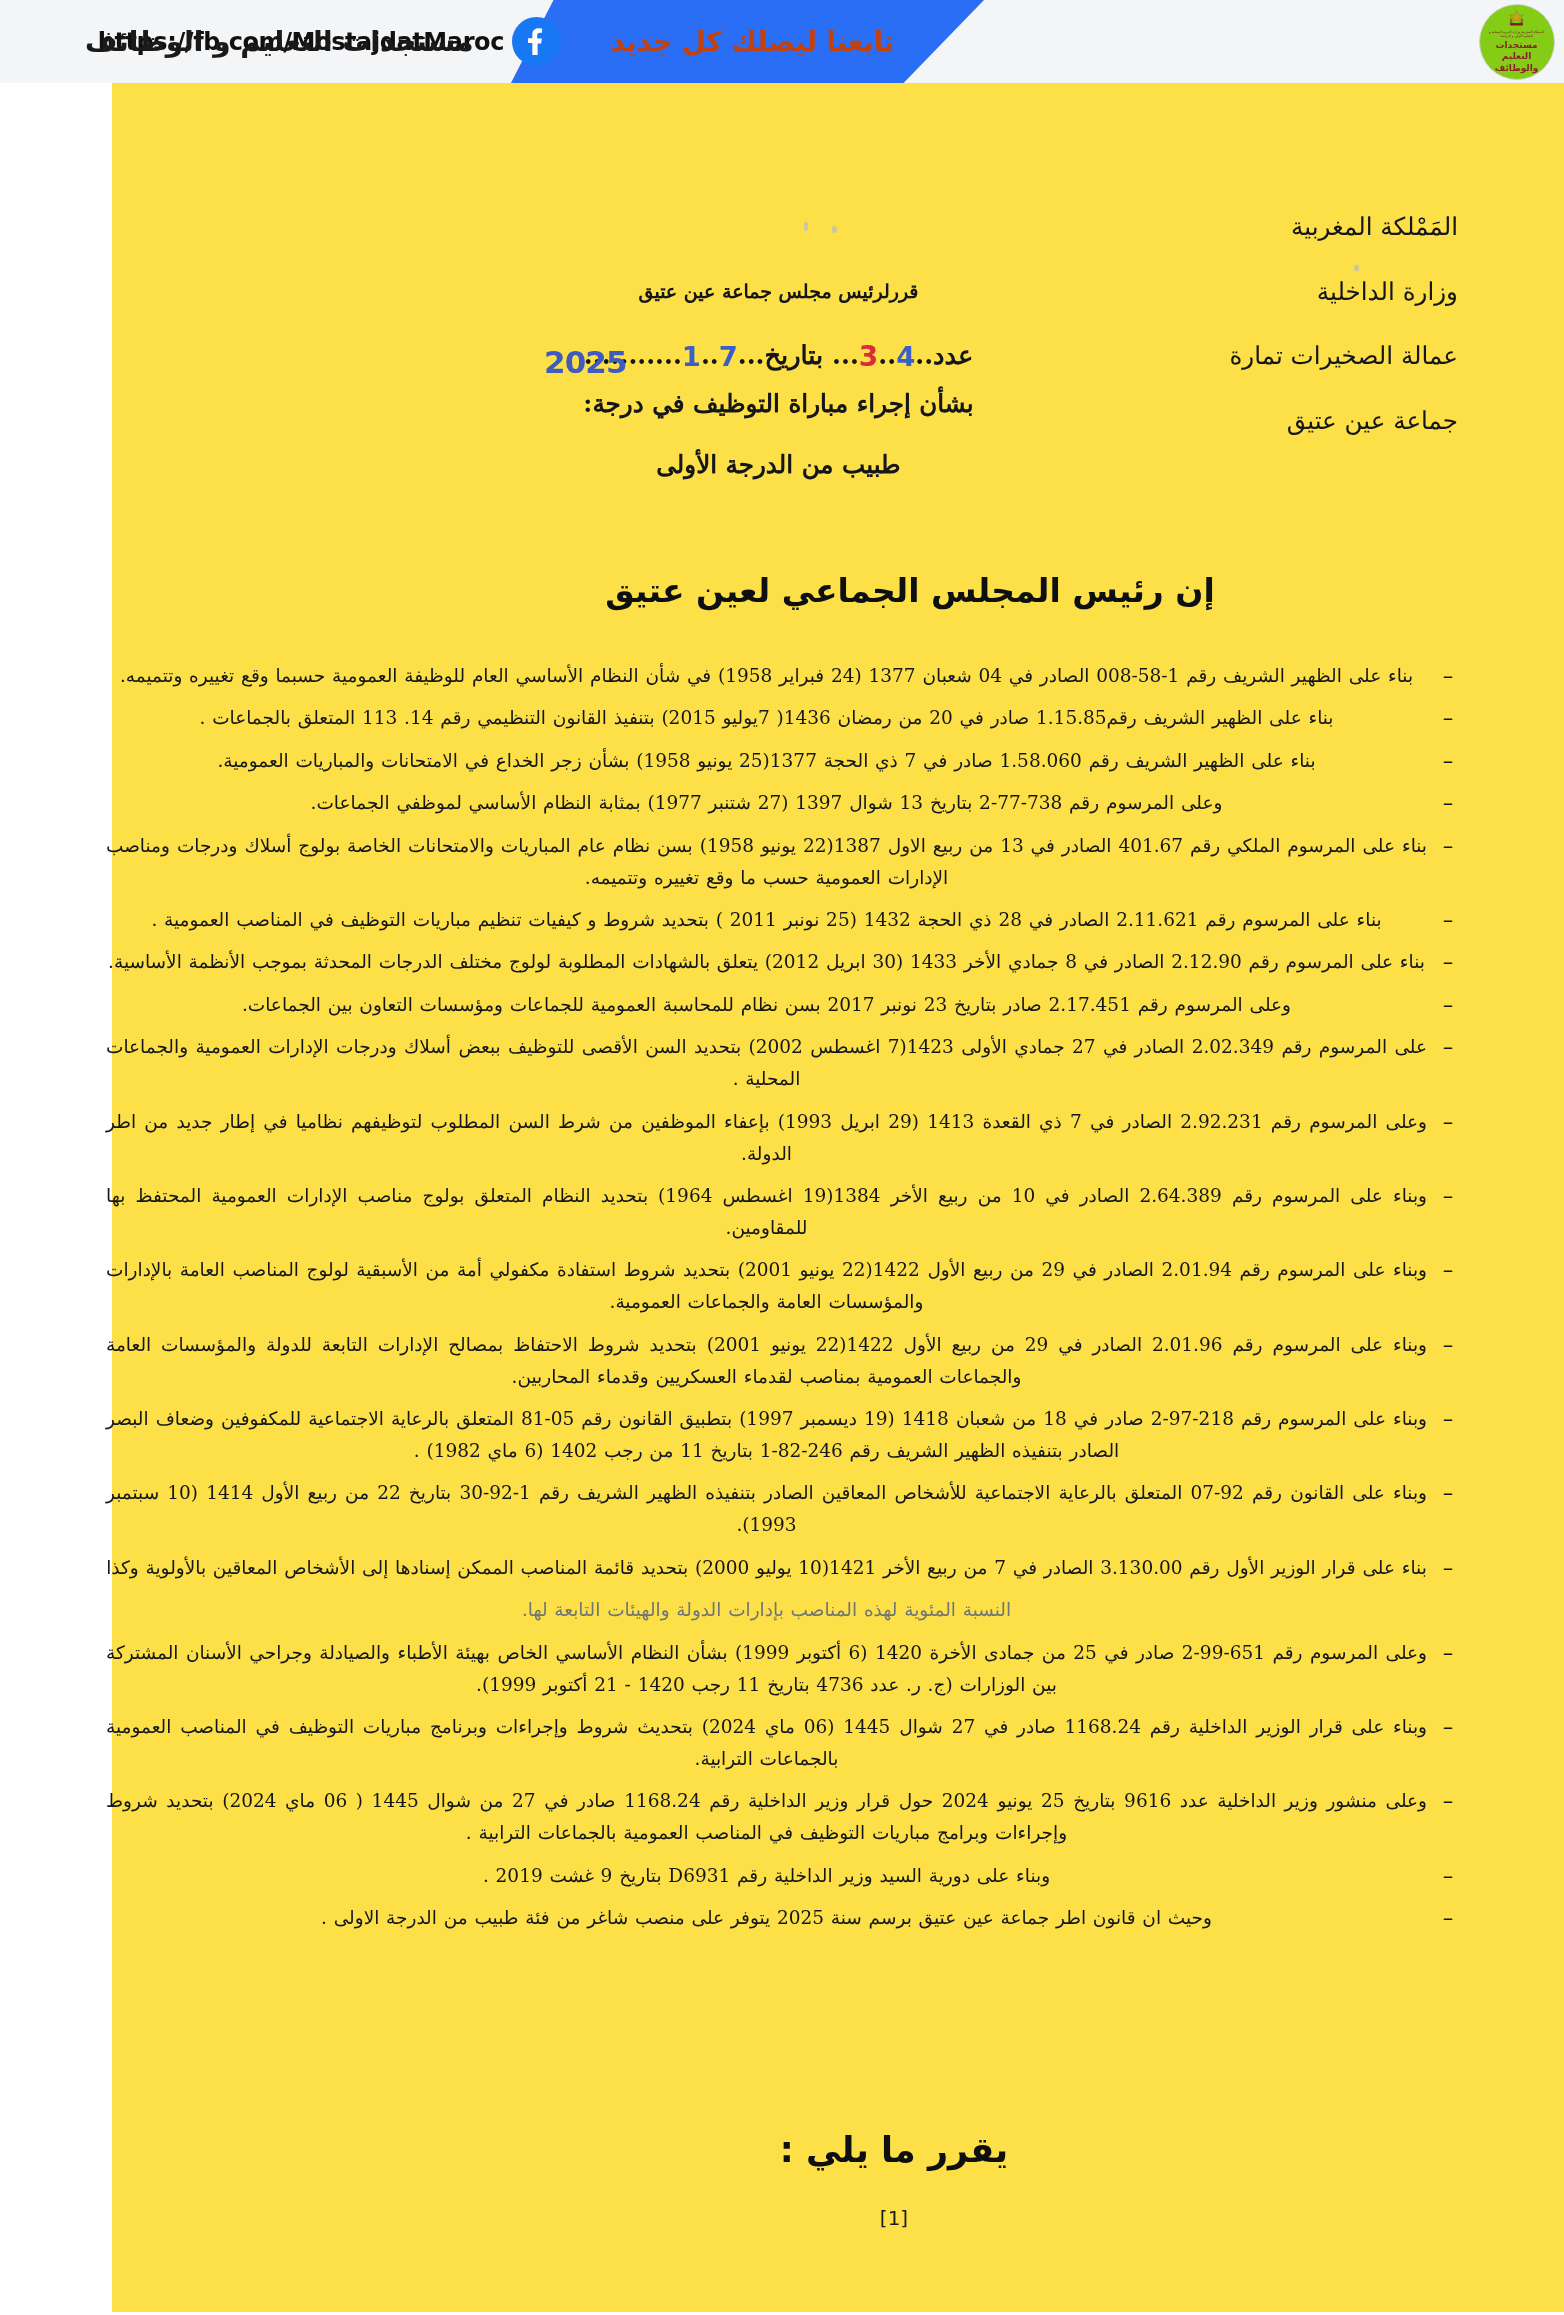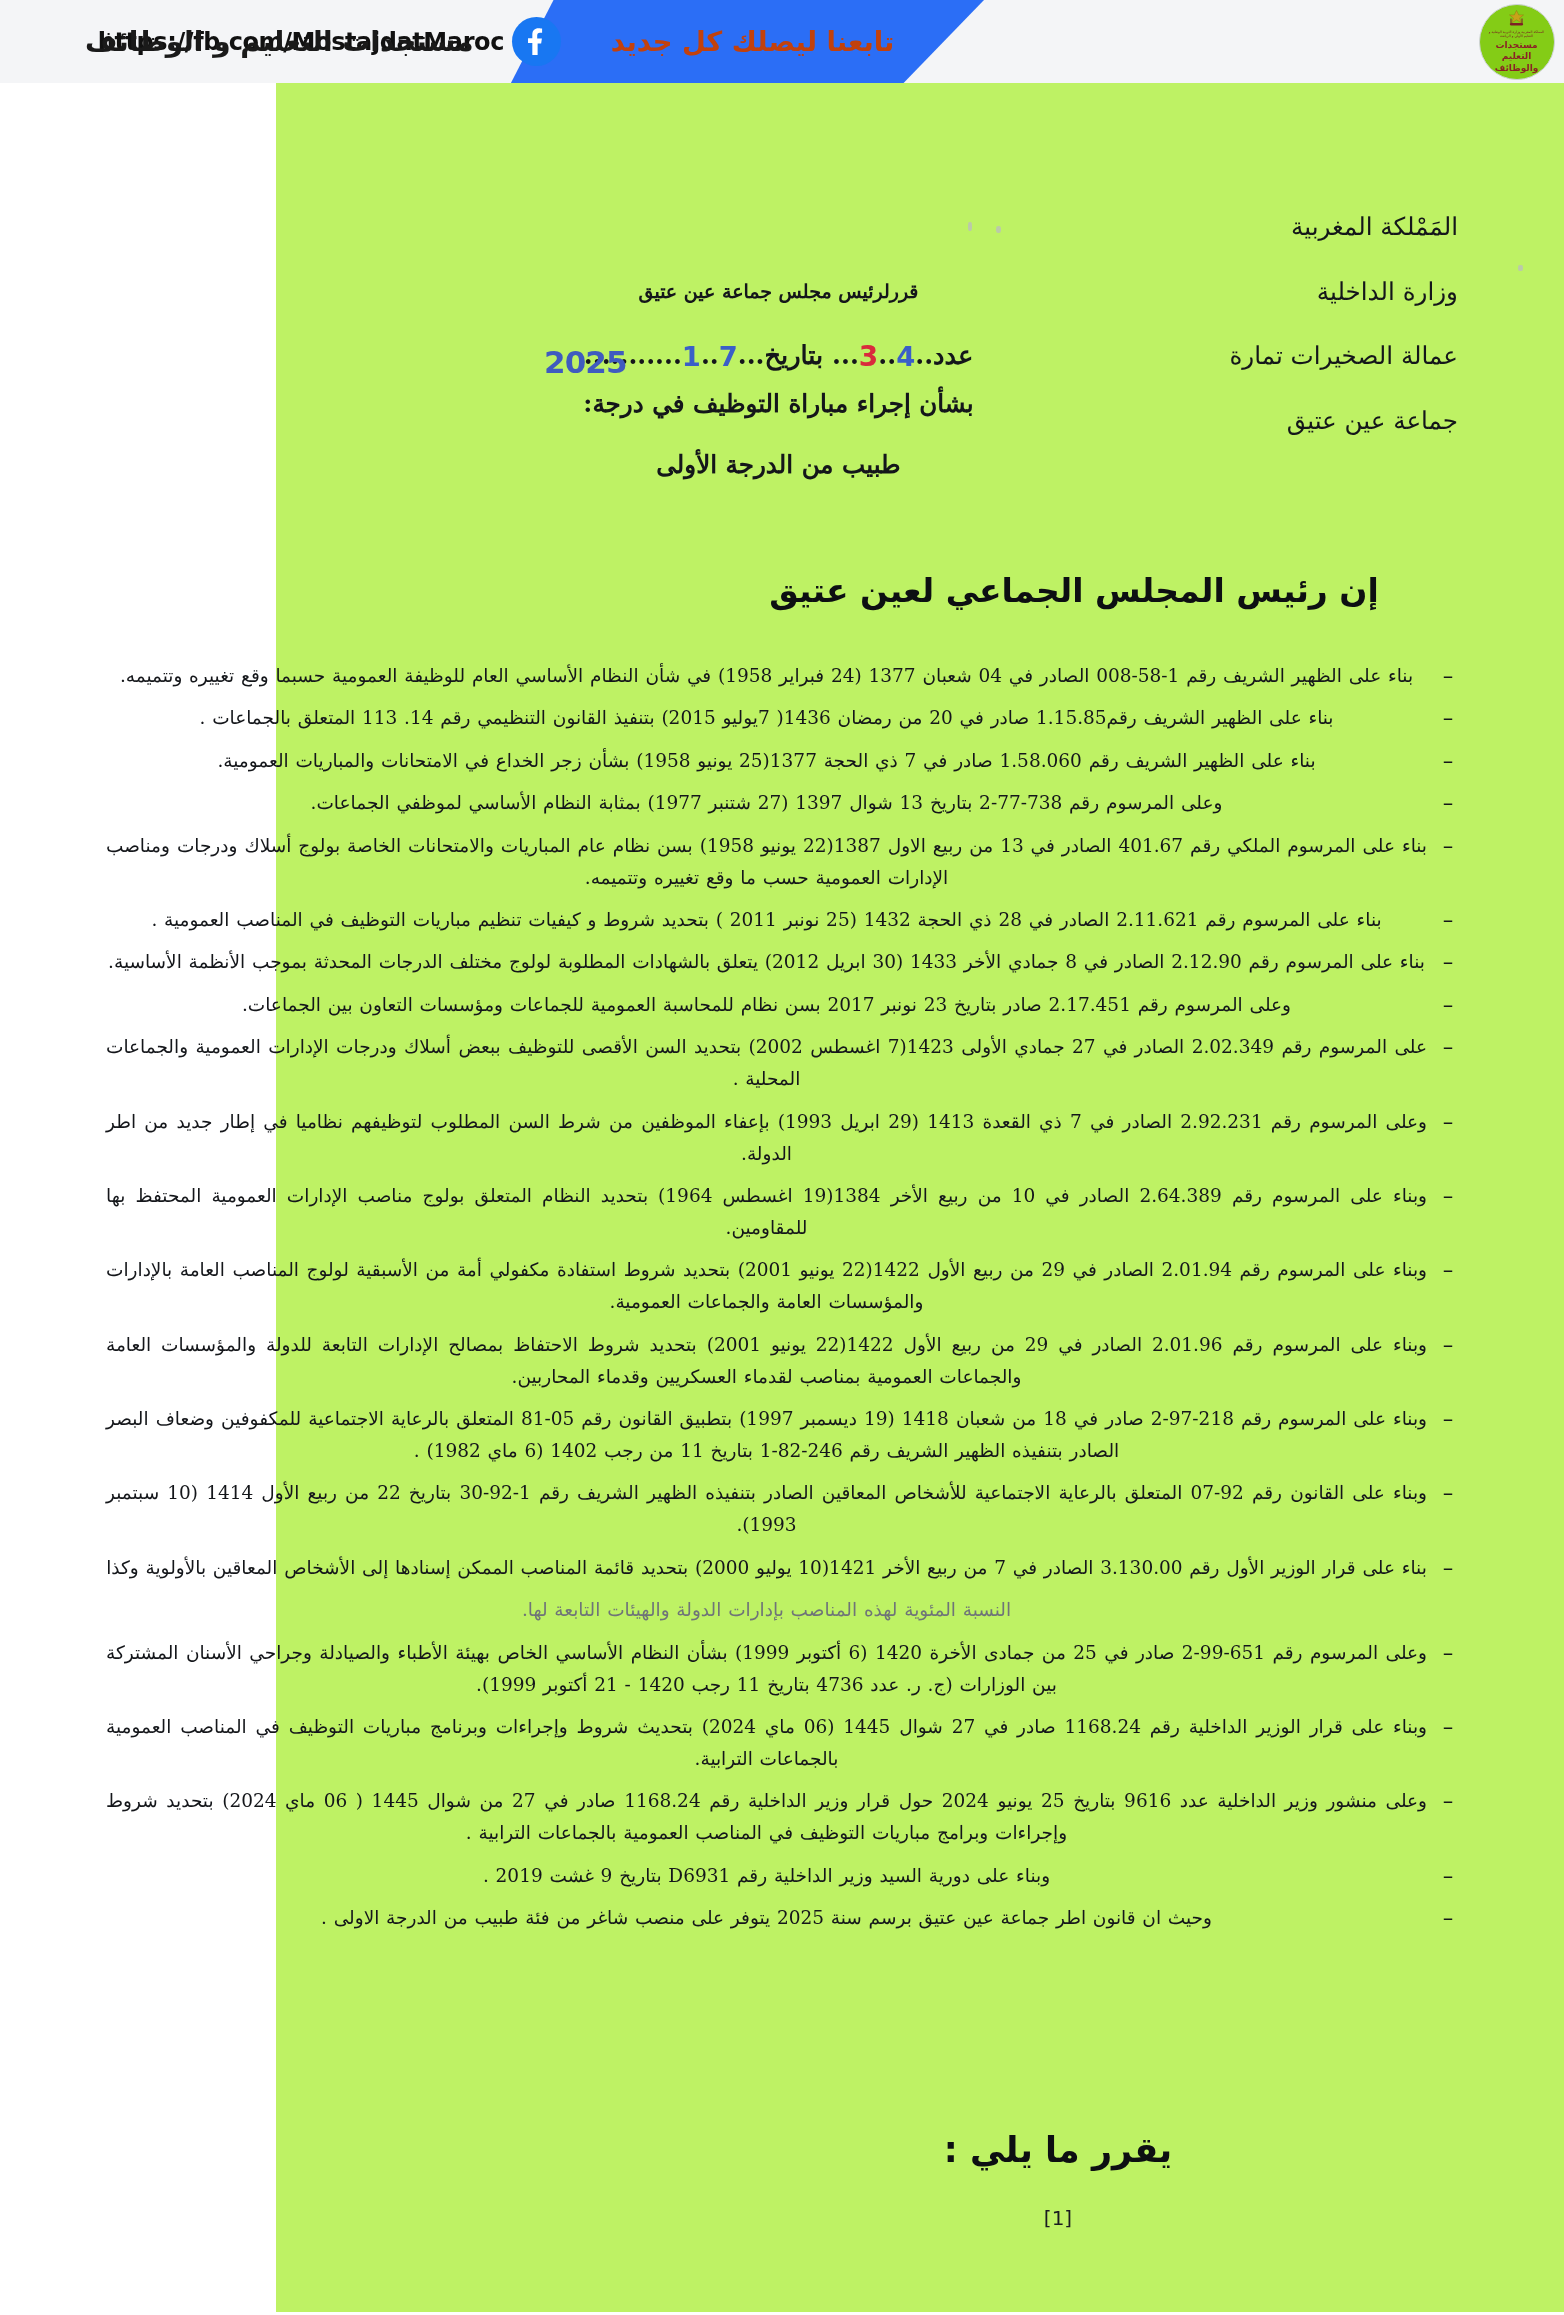--- a/index.html
+++ b/index.html
@@ -119,23 +119,23 @@
     color: #8a2226;
     font-weight: 700;
     line-height: 1.15;
     text-align: center;
     margin-top: 1.9px;
   }
 
   
   .sheet {
     position: relative;
-    width: 1288px;
+    width: 1452px;
     height: 2229px;
-    background: #bef264;
+    background: #fde047;
     box-sizing: border-box;
   }
 
   
   .letterhead {
     position: absolute;
     top: 132px;
     right: 106px;
     width: 407px;
     text-align: right;

